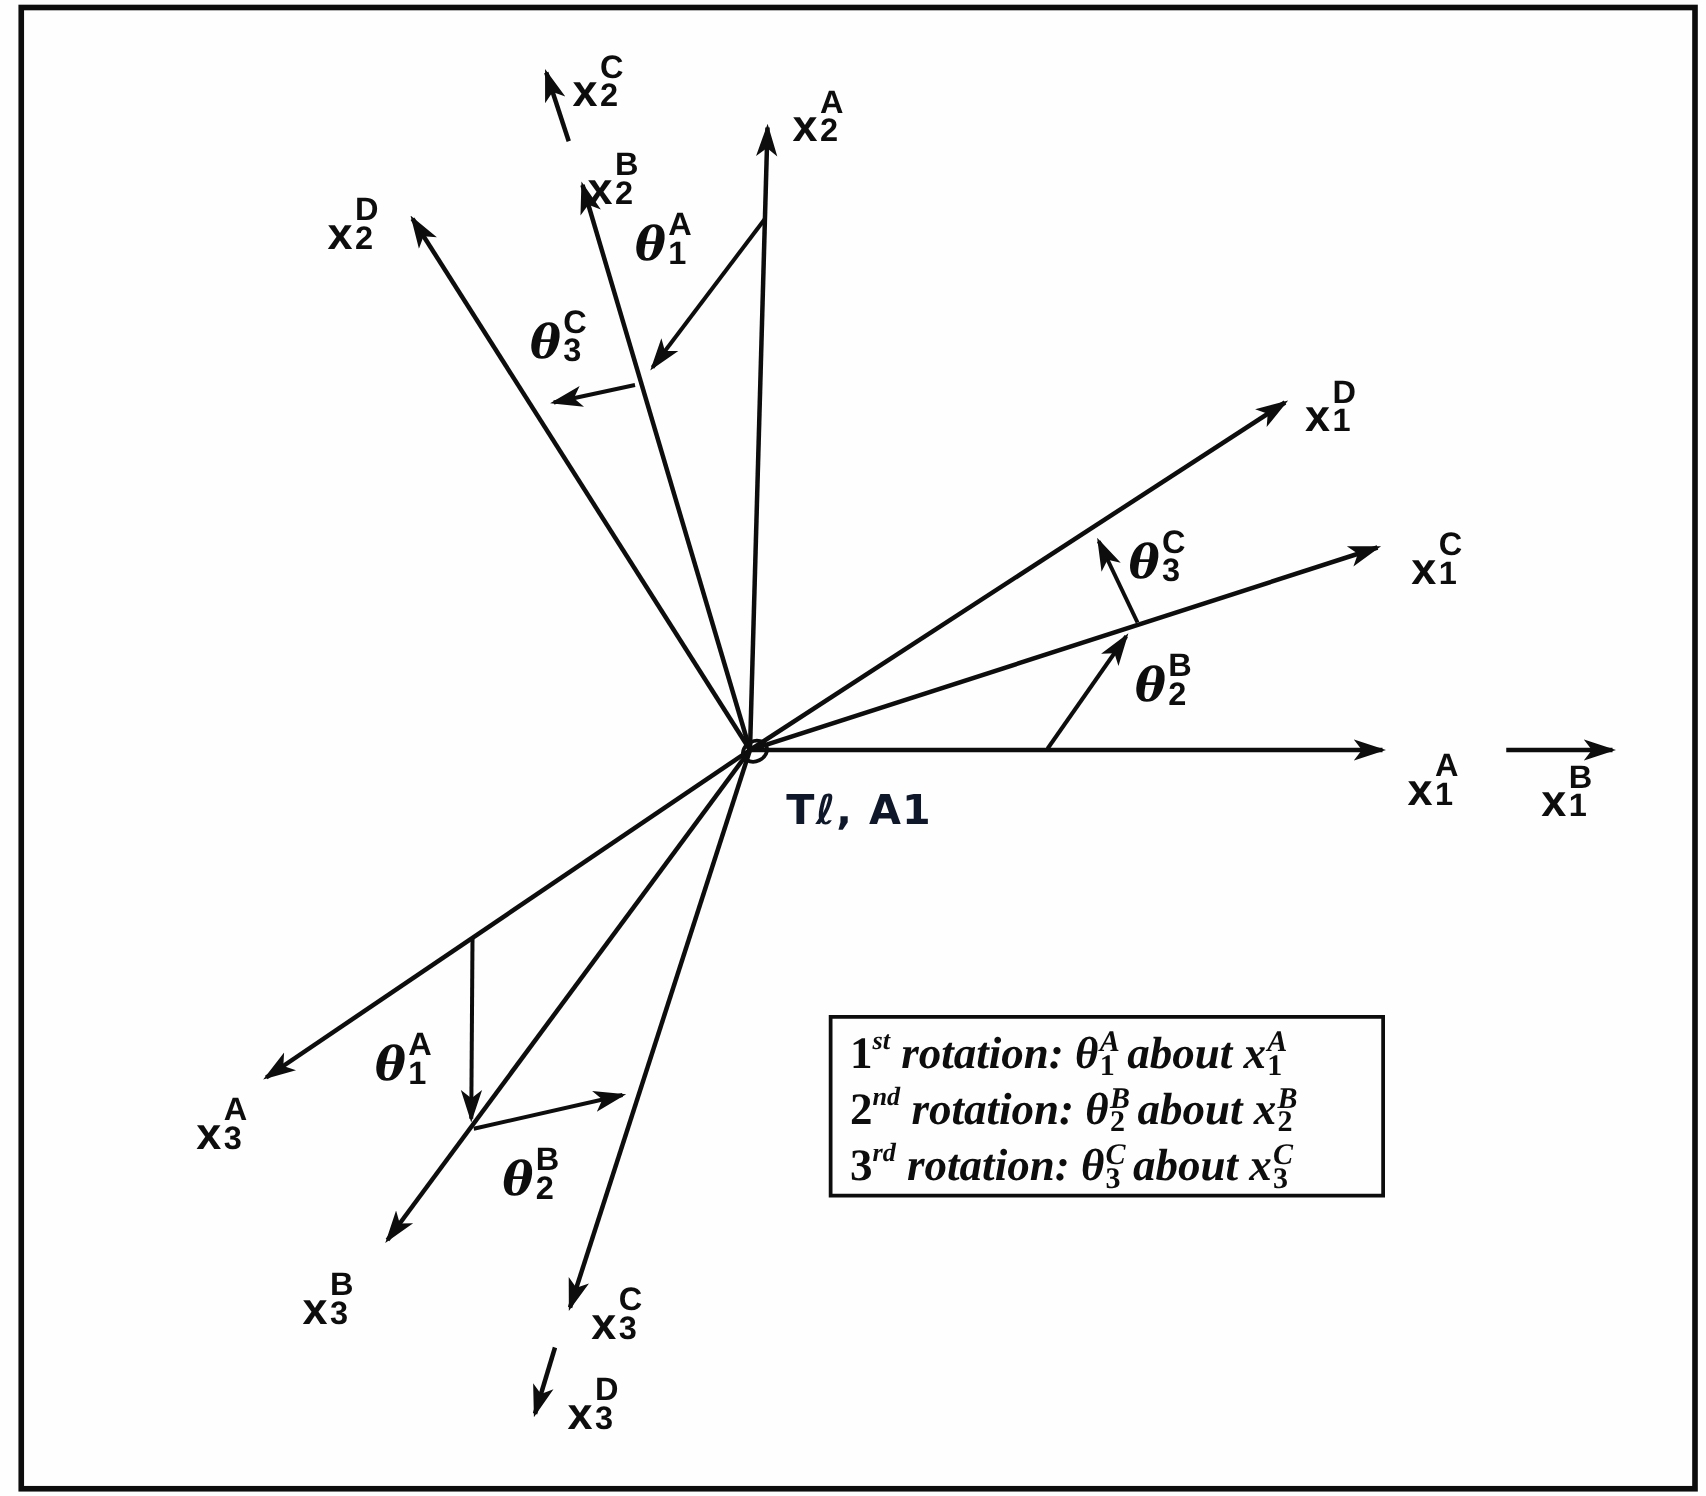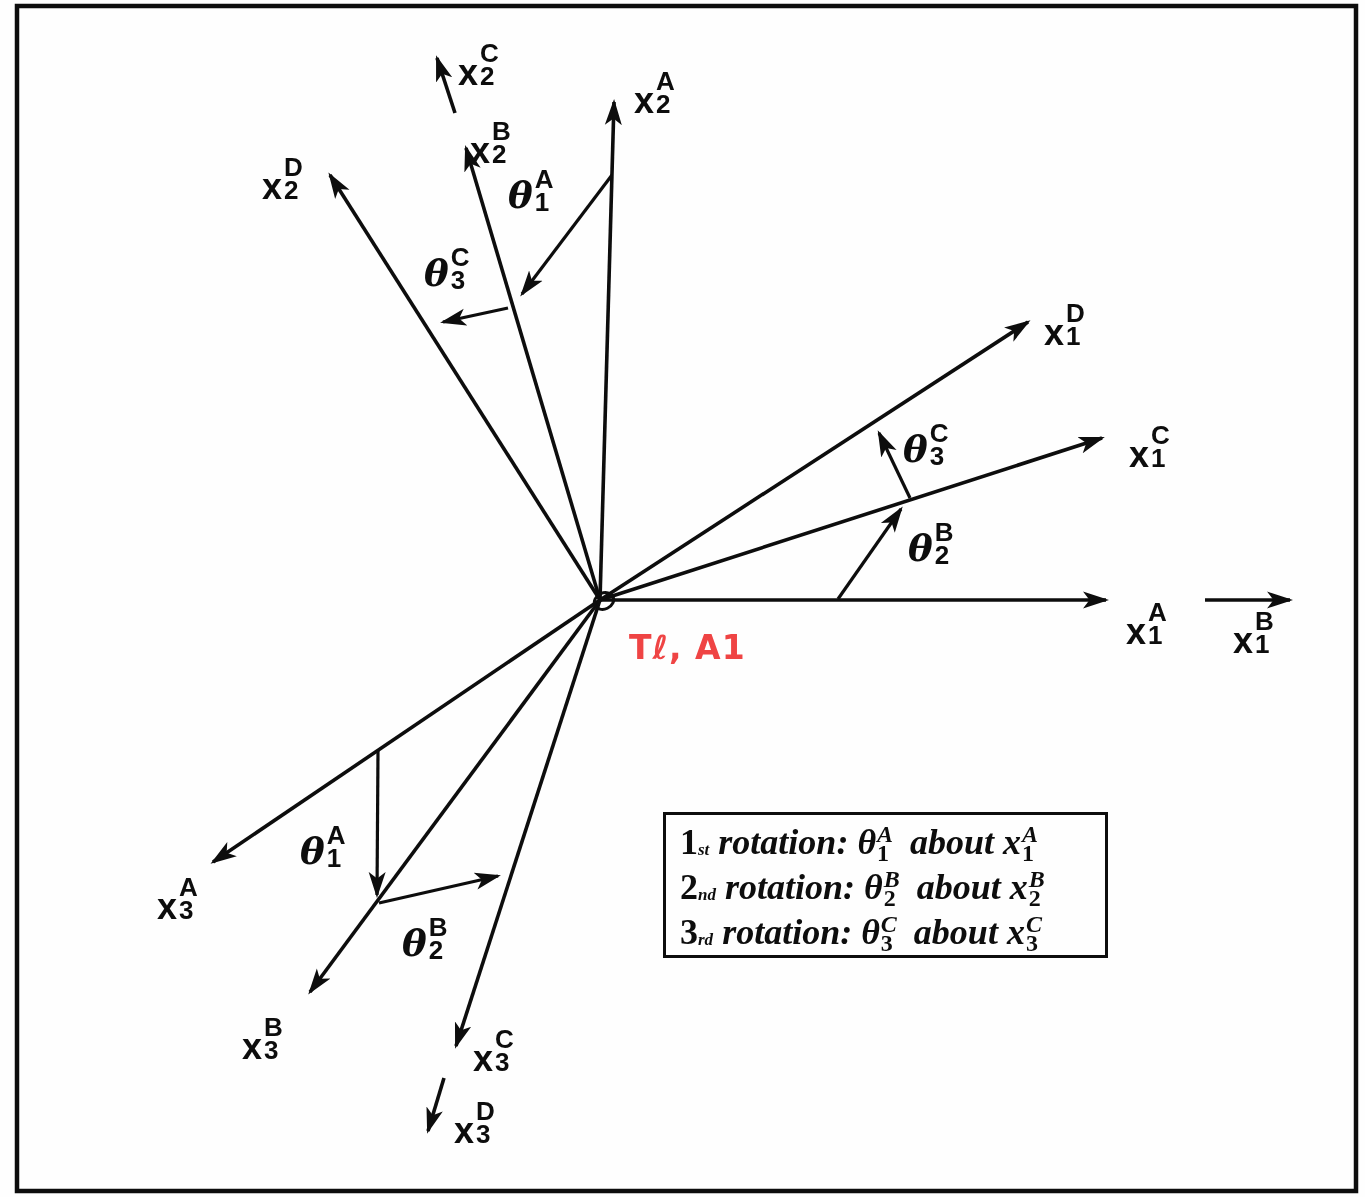--- a/index.html
+++ b/index.html
@@ -50,21 +50,21 @@
   }
   .ml .st .sp,
   .ml .st .sb {
     font: 700 26px "Liberation Sans", sans-serif;
     line-height: 23px;
   }
   .origin-label {
     position: absolute;
     font: 700 33px "DejaVu Sans", sans-serif;
     letter-spacing: 1px;
-    color: #ef4444;
+    color: #0f172a;
     white-space: nowrap;
   }
   
   .legend {
     position: absolute;
     left: 663px;
     top: 812px;
     width: 445px;
     height: 146px;
     box-sizing: border-box;
@@ -77,27 +77,27 @@
     align-items: flex-start;
     height: 45px;
     font-family: "Liberation Serif", serif;
     font-weight: 700;
     font-size: 36px;
     line-height: 40px;
     color: #0d0d0d;
     white-space: nowrap;
   }
   .lrow .ordsuf {
-    font-size: 17px;
+    font-size: 21px;
     font-style: italic;
     line-height: 20px;
-    margin-top: 18px;
+    margin-top: 0;
   }
   .lrow .word { margin: 0 9px; font-style: italic; }
-  .lrow .word.about { margin: 0 9px 0 17px; text-align: center; }
+  .lrow .word.about { margin: 0 9px 0 6px; text-align: center; }
   .lrow .mth {
     display: flex;
     align-items: flex-start;
   }
   .lrow .mth .mb {
     font-style: italic;
     font-size: 36px;
     line-height: 40px;
   }
   .lrow .mth .st {

